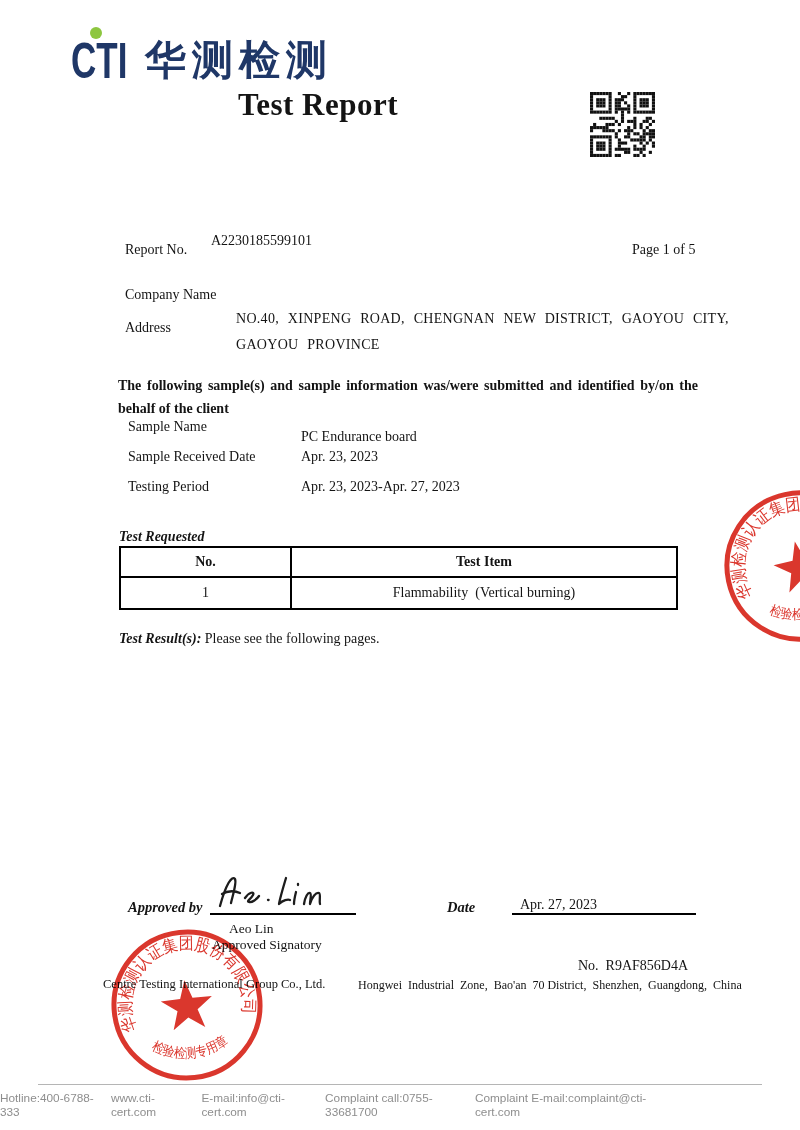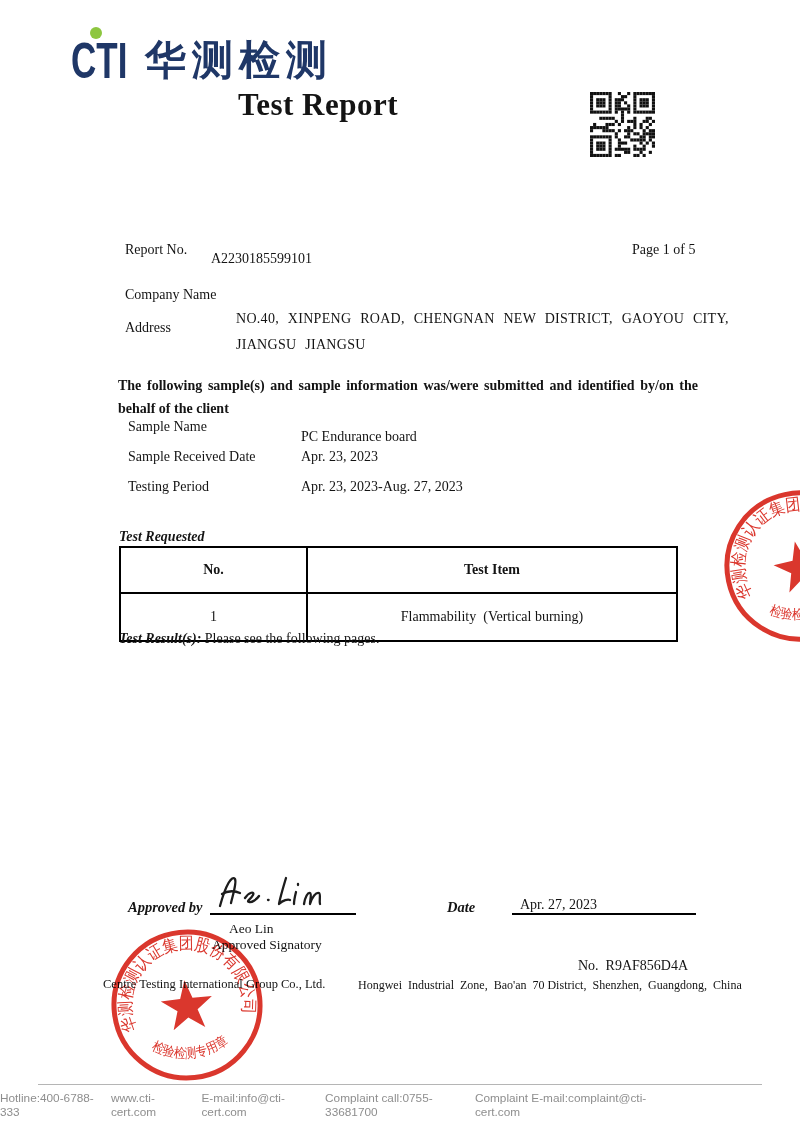--- a/index.html
+++ b/index.html
@@ -18,21 +18,21 @@
   
   .t14{font-size:14px;line-height:18px;}
   .t13{font-size:13px;line-height:17px;}
   .bold{font-weight:700;font-style:italic;}
   .sp{word-spacing:5px;letter-spacing:.3px;}
   .addr-lines span{display:block;line-height:26px;}
   .intro{width:580px;font-weight:700;font-size:14px;line-height:23px;text-align:justify;}
   
   table.req{border-collapse:collapse;width:559px;table-layout:fixed;}
   table.req th,table.req td{border:2px solid #000;text-align:center;font-size:14px;
-        padding:8px;height:28px;white-space:pre;}
+        padding:0;height:28px;white-space:pre;}
   table.req th{font-weight:700;}
   .col-no{width:169px;}
   
   .uline{border-top:2px solid #000;height:0;}
   .pre{white-space:pre;}
   
   .footer-line{background:#b5b5b5;height:1px;}
   .footer-bar{left:0;top:1091px;width:656px;display:flex;justify-content:center;gap:16px;
         font-family:"Liberation Sans",sans-serif;font-size:11.8px;color:#8e8e8e;}
   
@@ -270,41 +270,41 @@
         <rect x="3" y="60" width="3" height="3"></rect>
         <rect x="6" y="60" width="3" height="3"></rect>
         <rect x="9" y="60" width="3" height="3"></rect>
         <rect x="12" y="60" width="3" height="3"></rect>
         <rect x="15" y="60" width="3" height="3"></rect>
         <rect x="18" y="60" width="3" height="3"></rect>
       </svg>
   </div>
 
   <span class="abs t14" style="left:125px;top:241px;">Report No.</span>
-  <span class="abs t14" style="left:211px;top:250px;">A2230185599101</span>
+  <span class="abs t14" style="left:211px;top:232px;">A2230185599101</span>
   <span class="abs t14" style="left:632px;top:241px;">Page 1 of 5</span>
 
   <span class="abs t14" style="left:125px;top:286px;">Company Name</span>
 
   <span class="abs t14" style="left:125px;top:319px;">Address</span>
   <div class="abs t14 sp addr-lines" style="left:236px;top:306px;">
     <span>NO.40, XINPENG ROAD, CHENGNAN NEW DISTRICT, GAOYOU CITY,</span>
-    <span>JIANGSU JIANGSU</span>
+    <span>GAOYOU PROVINCE</span>
   </div>
 
   <div class="abs intro" style="left:118px;top:374px;">The following sample(s) and sample information was/were submitted and identified by/on the behalf of the client</div>
 
   <span class="abs t14" style="left:128px;top:418px;">Sample Name</span>
   <span class="abs t14" style="left:301px;top:428px;">PC Endurance board</span>
 
   <span class="abs t14" style="left:128px;top:448px;">Sample Received Date</span>
   <span class="abs t14" style="left:301px;top:448px;">Apr. 23, 2023</span>
 
   <span class="abs t14" style="left:128px;top:478px;">Testing Period</span>
-  <span class="abs t14" style="left:301px;top:478px;">Apr. 23, 2023-Aug. 27, 2023</span>
+  <span class="abs t14" style="left:301px;top:478px;">Apr. 23, 2023-Apr. 27, 2023</span>
 
   <span class="abs t14 bold" style="left:119px;top:528px;">Test Requested</span>
   <table class="req abs" style="left:119px;top:546px;">
     <tbody>
         <tr>
       <th class="col-no">No.</th>
       <th>Test Item</th>
     </tr>
     <tr>
       <td style="height:30px;">1</td>

